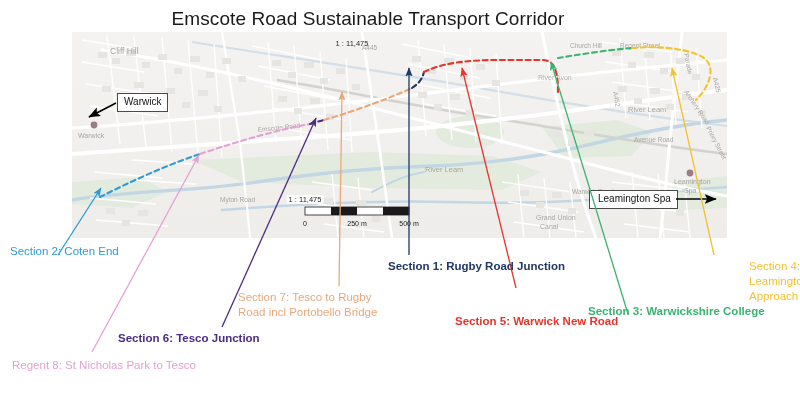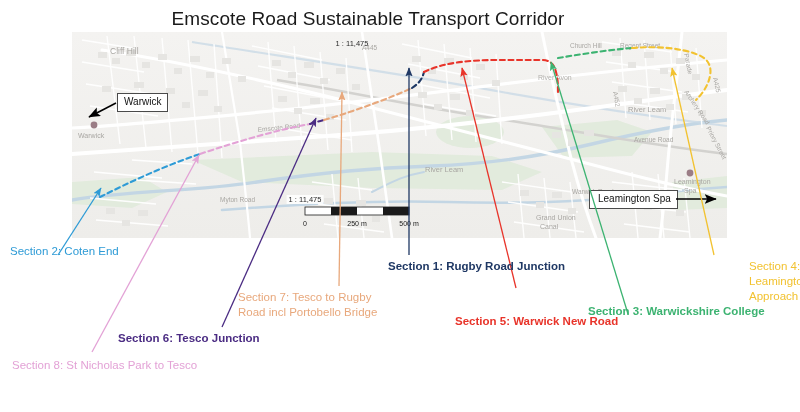--- a/index.html
+++ b/index.html
@@ -291,21 +291,21 @@
     <line x1="92" y1="352" x2="199" y2="155" stroke="#E3A2D6" stroke-width="1.3" marker-end="url(#ah8)"></line>
     <line x1="222" y1="327" x2="316" y2="118" stroke="#4B2C83" stroke-width="1.3" marker-end="url(#ah6)"></line>
     <line x1="339" y1="286" x2="342" y2="92" stroke="#E8A87C" stroke-width="1.3" marker-end="url(#ah7)"></line>
     <line x1="409" y1="255" x2="409" y2="68" stroke="#1F3864" stroke-width="1.3" marker-end="url(#ah1)"></line>
     <line x1="516" y1="288" x2="462" y2="68" stroke="#E8342A" stroke-width="1.3" marker-end="url(#ah5)"></line>
     <line x1="628" y1="314" x2="551" y2="62" stroke="#3CB371" stroke-width="1.3" marker-end="url(#ah3)"></line>
     <line x1="714" y1="255" x2="672" y2="68" stroke="#F2C230" stroke-width="1.3" marker-end="url(#ah4)"></line>
   </svg>
 
   <div class="sec-label" id="lbl-s2" style="color:#2E9BD6">Section 2: Coten End</div>
-  <div class="sec-label" id="lbl-s8" style="color:#E3A2D6">Section 8: St Nicholas Park to Tesco</div>
+  <div class="sec-label" id="lbl-s8" style="color:#E3A2D6">Regent 8: St Nicholas Park to Tesco</div>
   <div class="sec-label" id="lbl-s6" style="color:#4B2C83;font-weight:bold">Section 6: Tesco Junction</div>
   <div class="sec-label" id="lbl-s7" style="color:#E8A87C">Section 7: Tesco to Rugby
 Road incl Portobello Bridge</div>
   <div class="sec-label" id="lbl-s1" style="color:#1F3864;font-weight:bold">Section 1: Rugby Road Junction</div>
   <div class="sec-label" id="lbl-s5" style="color:#E8342A;font-weight:bold">Section 5: Warwick New Road</div>
   <div class="sec-label" id="lbl-s3" style="color:#3CB371;font-weight:bold">Section 3: Warwickshire College</div>
   <div class="sec-label" id="lbl-s4" style="color:#F2C230">Section 4:
 Leamington
 Approach</div>
 

